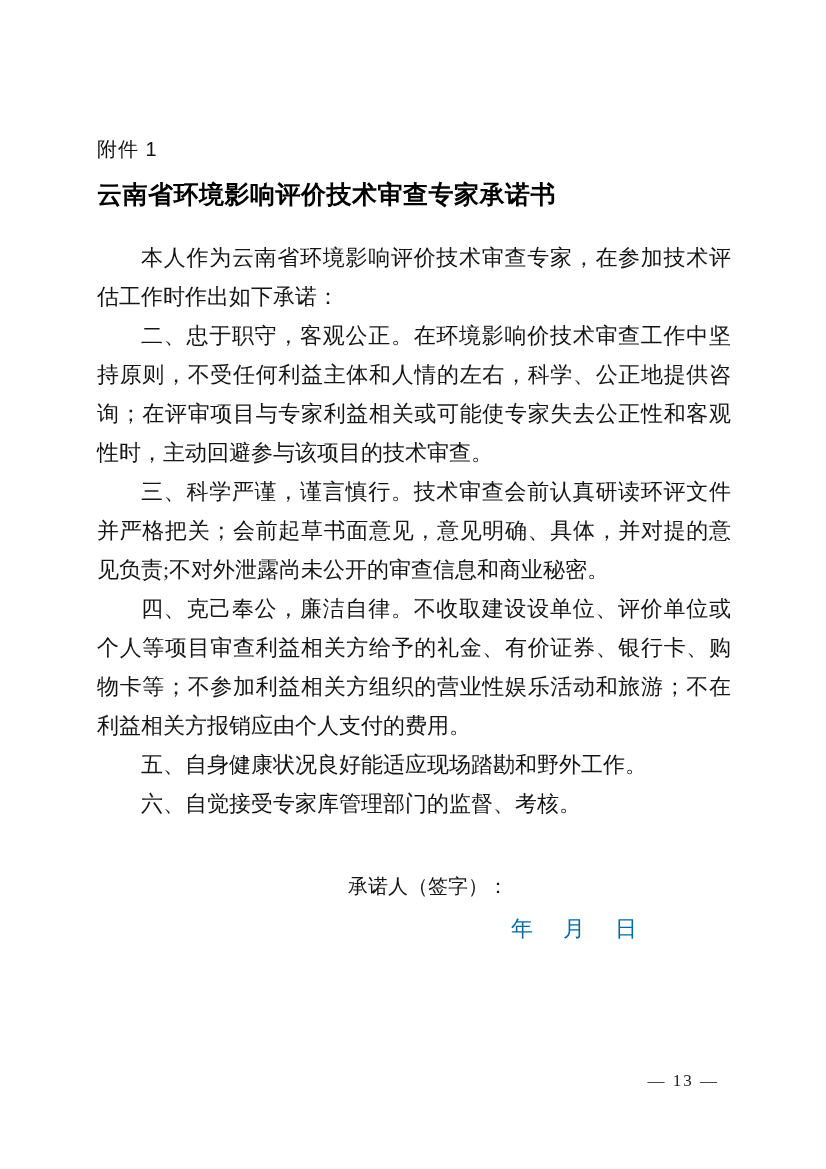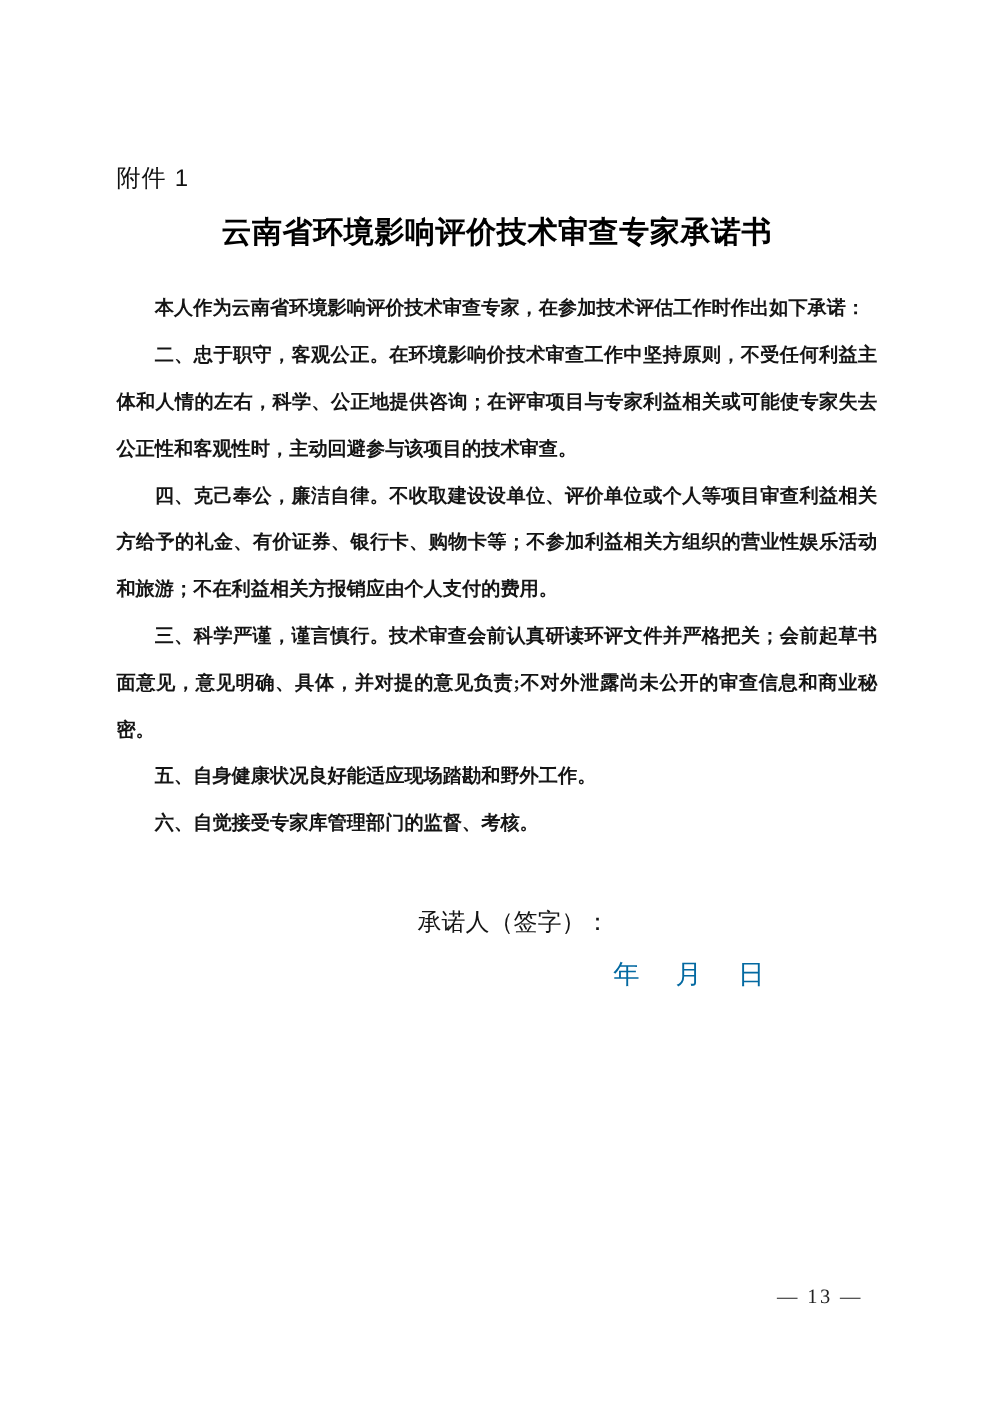--- a/index.html
+++ b/index.html
@@ -24,37 +24,36 @@
   .attachment-label {
     margin-top: 136px;
     font-family: "Liberation Sans", "DejaVu Sans", sans-serif;
     font-size: 20px;
     line-height: 26px;
     color: #111111;
     letter-spacing: 1px;
   }
   .doc-title {
     margin: 16px 0 0 0;
-    text-align: center;
+    text-align: left;
     font-family: "Liberation Serif", "DejaVu Serif", serif;
     font-weight: bold;
     font-size: 25px;
     line-height: 34px;
     color: #000000;
     letter-spacing: 0.5px;
   }
   .body-text {
     margin-top: 26px;
     font-family: "Liberation Serif", "DejaVu Serif", serif;
-    font-size: 16px;
+    font-size: 22px;
     line-height: 39px;
     text-align: justify;
     text-justify: inter-ideograph;
     color: #151515;
-    font-weight: bold;
   }
   .body-text p {
     margin: 0;
     text-indent: 2em;
   }
   .signature {
     margin-top: 44px;
     margin-left: 251px;
     font-family: "Liberation Serif", "DejaVu Serif", serif;
     font-size: 20px;
@@ -84,22 +83,22 @@
 </head>
 <body>
 
 <div class="page">
   <div class="content">
     <div class="attachment-label">附件 1</div>
     <h1 class="doc-title">云南省环境影响评价技术审查专家承诺书</h1>
     <div class="body-text">
       <p>本人作为云南省环境影响评价技术审查专家，在参加技术评估工作时作出如下承诺：</p>
       <p>二、忠于职守，客观公正。在环境影响价技术审查工作中坚持原则，不受任何利益主体和人情的左右，科学、公正地提供咨询；在评审项目与专家利益相关或可能使专家失去公正性和客观性时，主动回避参与该项目的技术审查。</p>
+      <p>三、科学严谨，谨言慎行。技术审查会前认真研读环评文件并严格把关；会前起草书面意见，意见明确、具体，并对提的意见负责;不对外泄露尚未公开的审查信息和商业秘密。</p>
       <p>四、克己奉公，廉洁自律。不收取建设设单位、评价单位或个人等项目审查利益相关方给予的礼金、有价证券、银行卡、购物卡等；不参加利益相关方组织的营业性娱乐活动和旅游；不在利益相关方报销应由个人支付的费用。</p>
-      <p>三、科学严谨，谨言慎行。技术审查会前认真研读环评文件并严格把关；会前起草书面意见，意见明确、具体，并对提的意见负责;不对外泄露尚未公开的审查信息和商业秘密。</p>
       <p>五、自身健康状况良好能适应现场踏勘和野外工作。</p>
       <p>六、自觉接受专家库管理部门的监督、考核。</p>
     </div>
     <div class="signature">承诺人（签字）：</div>
     <div class="date">年　月　日</div>
   </div>
   <div class="page-number">— 13 —</div>
 </div>
 
 </body></html>

